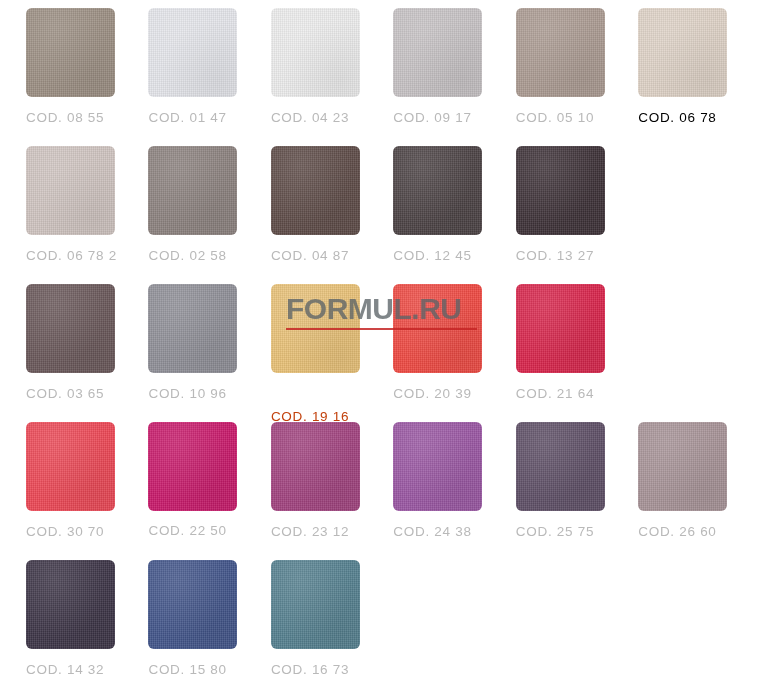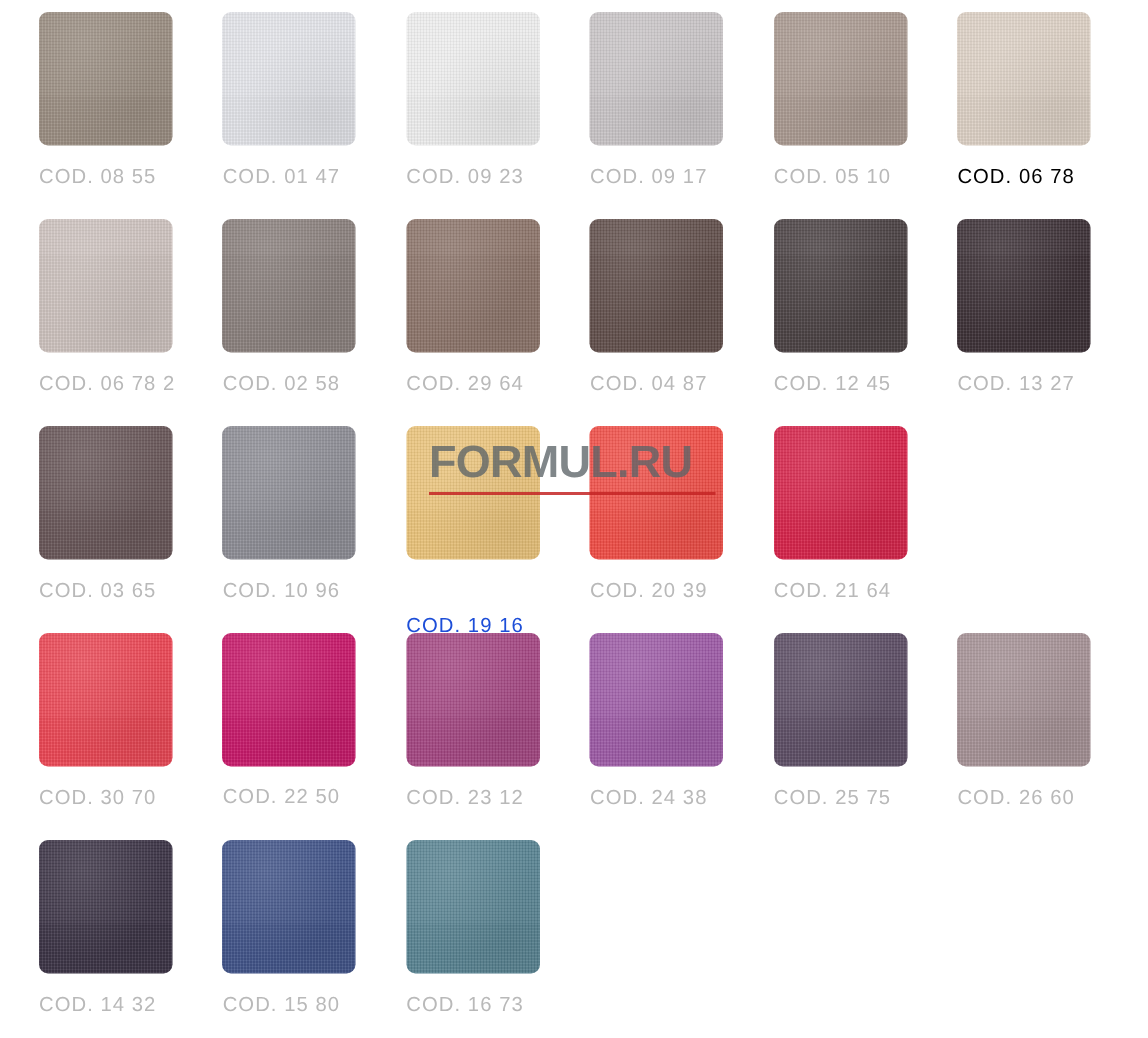--- a/index.html
+++ b/index.html
@@ -138,21 +138,21 @@
     <div class="swatch-cell">
       <div class="swatch-chip" style="background-color: rgb(156, 143, 131);"></div>
       <span class="swatch-label" style="color: rgb(185, 185, 185);">COD. 08 55</span>
     </div>
     <div class="swatch-cell">
       <div class="swatch-chip" style="background-color: rgb(228, 229, 234);"></div>
       <span class="swatch-label" style="color: rgb(185, 185, 185);">COD. 01 47</span>
     </div>
     <div class="swatch-cell">
       <div class="swatch-chip" style="background-color: rgb(236, 236, 236);"></div>
-      <span class="swatch-label" style="color: rgb(185, 185, 185);">COD. 09 23</span>
+      <span class="swatch-label" style="color: rgb(185, 185, 185);">COD. 04 23</span>
     </div>
     <div class="swatch-cell">
       <div class="swatch-chip" style="background-color: rgb(198, 194, 196);"></div>
       <span class="swatch-label" style="color: rgb(185, 185, 185);">COD. 09 17</span>
     </div>
     <div class="swatch-cell">
       <div class="swatch-chip" style="background-color: rgb(171, 155, 146);"></div>
       <span class="swatch-label" style="color: rgb(185, 185, 185);">COD. 05 10</span>
     </div>
     <div class="swatch-cell">
@@ -164,24 +164,20 @@
   <div class="swatch-row">
     <div class="swatch-cell">
       <div class="swatch-chip" style="background-color: rgb(207, 196, 192);"></div>
       <span class="swatch-label" style="color: rgb(185, 185, 185);">COD. 06 78 2</span>
     </div>
     <div class="swatch-cell">
       <div class="swatch-chip" style="background-color: rgb(140, 130, 127);"></div>
       <span class="swatch-label" style="color: rgb(185, 185, 185);">COD. 02 58</span>
     </div>
     <div class="swatch-cell">
-      <div class="swatch-chip" style="background-color: rgb(138, 114, 103);"></div>
-      <span class="swatch-label" style="color: rgb(185, 185, 185);">COD. 29 64</span>
-    </div>
-    <div class="swatch-cell">
       <div class="swatch-chip" style="background-color: rgb(94, 76, 72);"></div>
       <span class="swatch-label" style="color: rgb(185, 185, 185);">COD. 04 87</span>
     </div>
     <div class="swatch-cell">
       <div class="swatch-chip" style="background-color: rgb(76, 67, 69);"></div>
       <span class="swatch-label" style="color: rgb(185, 185, 185);">COD. 12 45</span>
     </div>
     <div class="swatch-cell">
       <div class="swatch-chip" style="background-color: rgb(62, 50, 56);"></div>
       <span class="swatch-label" style="color: rgb(185, 185, 185);">COD. 13 27</span>
@@ -192,21 +188,21 @@
     <div class="swatch-cell">
       <div class="swatch-chip" style="background-color: rgb(106, 88, 90);"></div>
       <span class="swatch-label" style="color: rgb(185, 185, 185);">COD. 03 65</span>
     </div>
     <div class="swatch-cell">
       <div class="swatch-chip" style="background-color: rgb(143, 143, 151);"></div>
       <span class="swatch-label" style="color: rgb(185, 185, 185);">COD. 10 96</span>
     </div>
     <div class="swatch-cell">
       <div class="swatch-chip" style="background-color: rgb(232, 193, 119);"></div>
-      <span class="swatch-label" style="color: #1d4ed8; margin-top: 36px;">COD. 19 16</span>
+      <span class="swatch-label" style="color: #c2410c; margin-top: 36px;">COD. 19 16</span>
     </div>
     <div class="swatch-cell">
       <div class="swatch-chip" style="background-color: rgb(238, 74, 67);"></div>
       <span class="swatch-label" style="color: rgb(185, 185, 185);">COD. 20 39</span>
     </div>
     <div class="swatch-cell">
       <div class="swatch-chip" style="background-color: rgb(216, 37, 76);"></div>
       <span class="swatch-label" style="color: rgb(185, 185, 185);">COD. 21 64</span>
     </div>
   </div>

